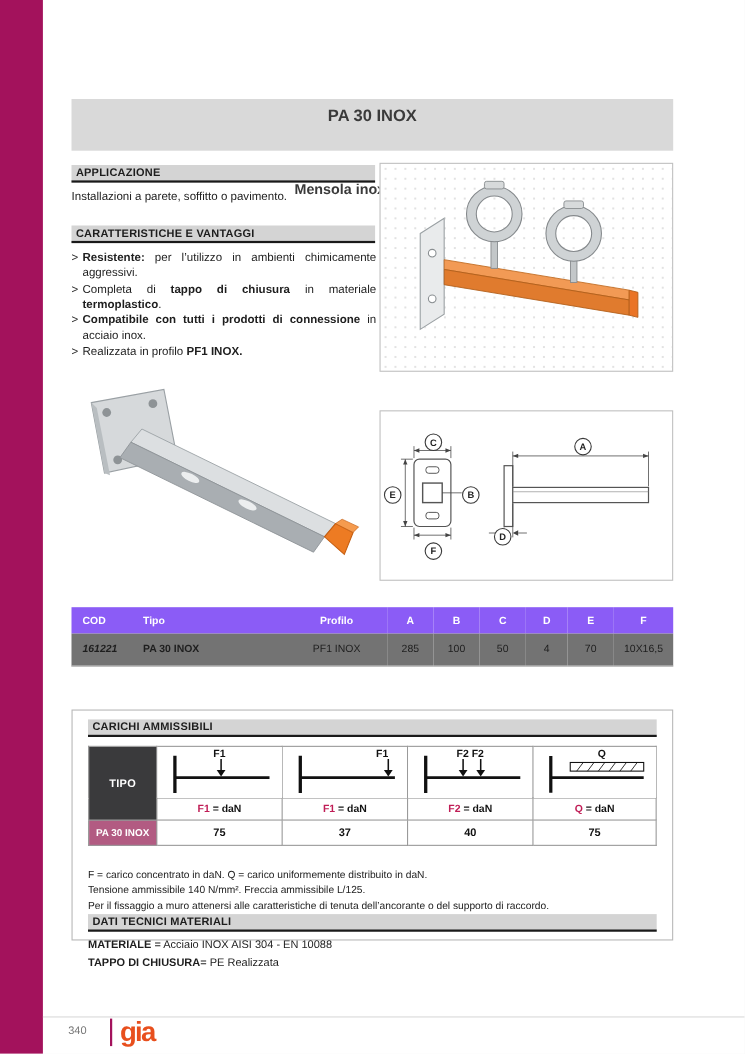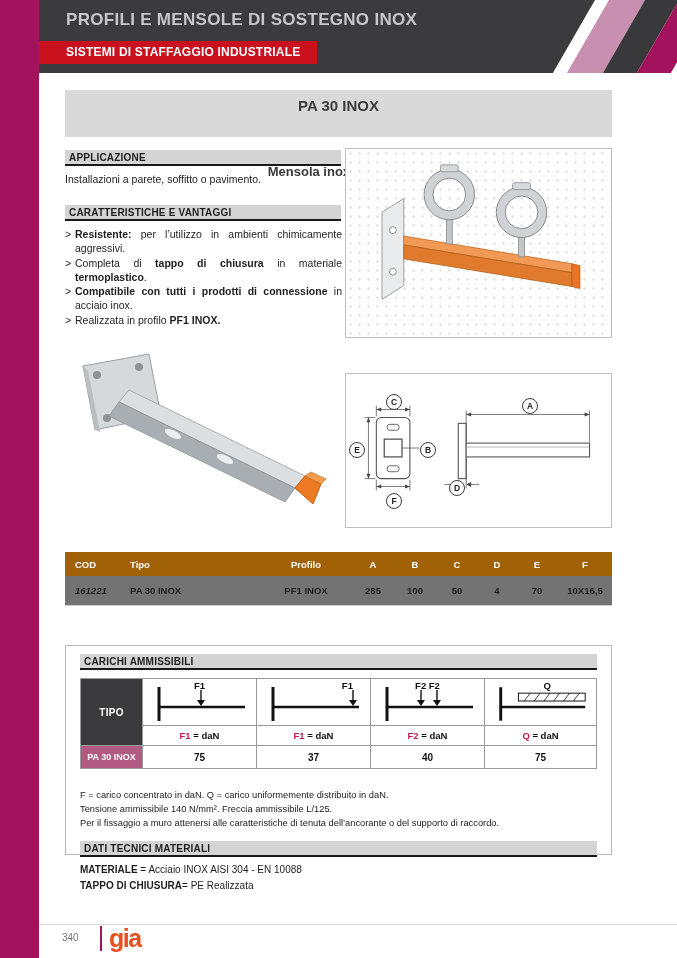--- a/index.html
+++ b/index.html
@@ -33,68 +33,57 @@
   .iso-box{position:absolute;left:345px;top:148px;width:267px;height:190px;border:1px solid #c0c0c0;box-sizing:border-box;background-color:#fff;background-image:radial-gradient(#e2e2e2 1px,transparent 1.3px);background-size:9px 9px;}
   .iso-box svg{display:block;width:100%;height:100%;}
   .photo{position:absolute;left:63px;top:346px;width:276px;height:188px;}
   .photo svg{display:block;width:100%;height:100%;}
   .dim-box{position:absolute;left:345px;top:373px;width:267px;height:155px;border:1px solid #c0c0c0;box-sizing:border-box;background:#fff;}
   .dim-box svg{display:block;width:100%;height:100%;}
   .dim-label{position:absolute;width:14px;height:14px;border:1px solid #3a3a3a;border-radius:50%;background:#fff;font-size:8.5px;font-weight:bold;color:#222;text-align:center;line-height:14px;}
   
   table{border-collapse:collapse;}
   .spec-table{position:absolute;left:65px;top:552px;width:547px;}
-  .spec-table th{background:#a16207;color:#fff;font-size:9.5px;font-weight:bold;height:22px;}
+  .spec-table th{background:#8b5cf6;color:#fff;font-size:9.5px;font-weight:bold;height:22px;}
   .spec-table td{background:#737373;color:#1e1e1e;font-size:9.5px;height:27px;border-bottom:1px solid #cfcfcf;}
   .ta-l{text-align:left;padding-left:10px;}
-  .ta-c{text-align:center;font-weight:bold;}
+  .ta-c{text-align:center;}
   .cod{font-style:italic;font-weight:bold;}
   .bold{font-weight:bold;}
   
   .carichi-box{position:absolute;left:65px;top:645px;width:547px;height:210px;border:1px solid #b8b8b8;box-sizing:border-box;padding:8px 14px 0;}
   .loads-table{width:100%;margin-top:8px;table-layout:fixed;}
   .loads-table td{border:1px solid #9a9a9a;}
   .tipo-cell{background:#3a3a3c;color:#fff;font-size:10px;font-weight:bold;text-align:center;letter-spacing:.3px;}
   .diag-cell{height:46px;position:relative;padding:0;background:#fff;}
   .diag-cell svg{display:block;width:100%;height:46px;}
   .diag-label{position:absolute;top:1px;font-size:9.5px;font-weight:bold;color:#111;transform:translateX(-50%);white-space:nowrap;}
   .l1{left:50%;} .l2{left:80%;} .l3{left:50%;} .l4{left:56%;}
   .formula-cell{height:17px;text-align:center;font-size:9.5px;font-weight:bold;color:#111;background:#fff;}
   .formula-cell .letter{color:#c01d56;}
   .rowlabel-cell{background:#b25b82;color:#fff;font-size:9px;font-weight:bold;text-align:center;height:20px;}
   .val-cell{background:#fff;text-align:center;font-size:10px;font-weight:bold;color:#111;height:20px;}
   .notes{margin-top:20px;font-size:9.3px;line-height:1.5;color:#222;}
-  .mat-head{margin-top:10px;}
+  .mat-head{}
   .materials{margin-top:7px;}
   .mat-line{font-size:10px;color:#1e1e1e;margin-bottom:5px;}
   
   .footer-rule{position:absolute;left:39px;top:924px;width:638px;height:1px;background:#dadada;}
   .page-num{position:absolute;left:62px;top:932px;font-size:10px;color:#777;}
   .brand{position:absolute;left:100px;top:926px;display:flex;align-items:flex-start;}
   .brand-bar{width:2px;height:25px;background:#a3125c;margin-right:7px;}
   .brand-text{font-size:25px;font-weight:bold;color:#e84f1d;letter-spacing:-1.5px;line-height:25px;}
 </style>
 </head>
 <body>
 
 <div class="page">
 
   <div class="sidebar"></div>
 
-  <div class="header">
-    <div class="header-base"></div>
-    <div class="stripe s-dark"></div>
-    <div class="stripe s-pink"></div>
-    <div class="stripe s-charcoal"></div>
-    <div class="stripe s-magenta"></div>
-    <div class="header-title">PROFILI E MENSOLE DI SOSTEGNO INOX</div>
-    <div class="header-ribbon">
-      <span>SISTEMI DI STAFFAGGIO INDUSTRIALE</span>
-    </div>
-  </div>
 
   <div class="title-box">
     <div class="name">PA 30 INOX</div>
     <div class="desc">Mensola inox in profilo</div>
   </div>
 
   <div class="sec-head app-head">APPLICAZIONE</div>
   <div class="app-text">Installazioni a parete, soffitto o pavimento.</div>
 
   <div class="sec-head feat-head">CARATTERISTICHE E VANTAGGI</div>

